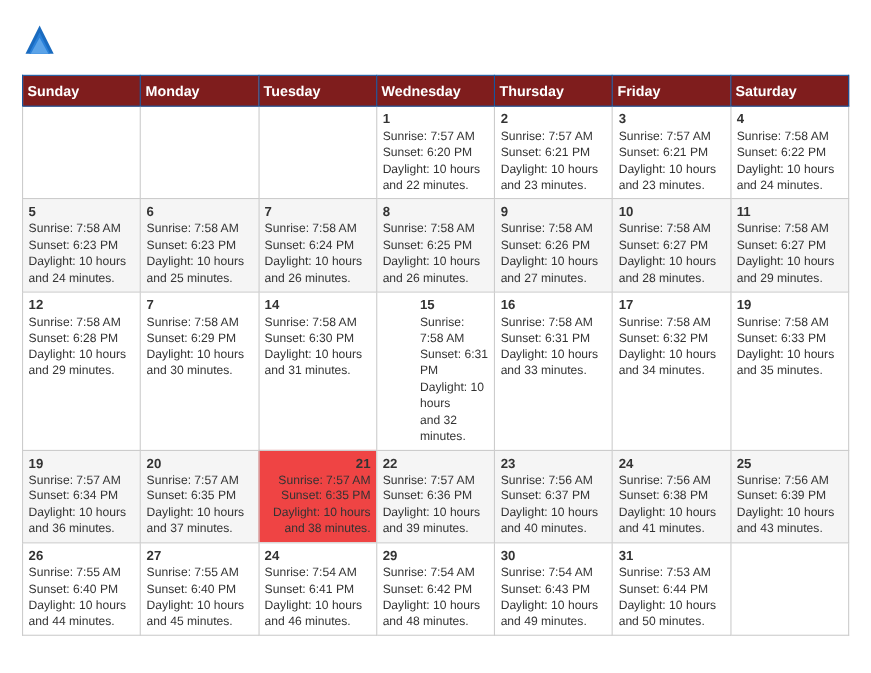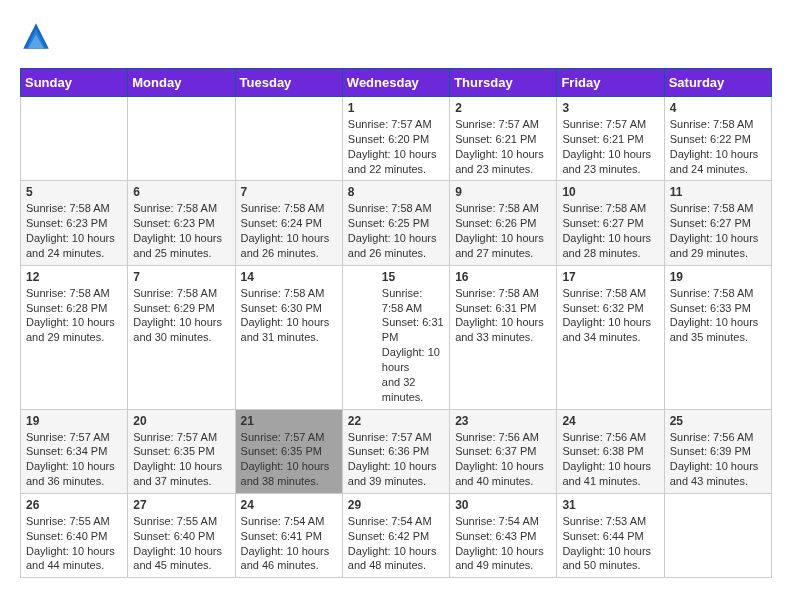--- a/index.html
+++ b/index.html
@@ -52,21 +52,21 @@
     .title-sub {
       font-size: 16px;
       color: #555;
     }
     .calendar {
       width: 100%;
       border-collapse: collapse;
       border: 1px solid #ccc;
     }
     .calendar th {
-      background: #6d28d9;
+      background: #7f1d1d;
       color: #fff;
       font-size: 13px;
       font-weight: bold;
       padding: 6px 4px;
       text-align: left;
       border: 1px solid #1556a0;
     }
     .calendar td {
       vertical-align: top;
       border: 1px solid #ccc;
@@ -275,21 +275,21 @@
 Daylight: 10 hours
 and 36 minutes.</div>
         </td>
         <td style="background: rgb(245, 245, 245);">
           <span class="day-number">20</span>
           <div class="day-info" style="white-space: pre-line;">Sunrise: 7:57 AM
 Sunset: 6:35 PM
 Daylight: 10 hours
 and 37 minutes.</div>
         </td>
-        <td style="background: #a3a3a3;">
+        <td style="background: #ef4444; text-align: right;">
           <span class="day-number">21</span>
           <div class="day-info" style="white-space: pre-line;">Sunrise: 7:57 AM
 Sunset: 6:35 PM
 Daylight: 10 hours
 and 38 minutes.</div>
         </td>
         <td style="background: rgb(245, 245, 245); margin-left: 17px;">
           <span class="day-number">22</span>
           <div class="day-info" style="white-space: pre-line;">Sunrise: 7:57 AM
 Sunset: 6:36 PM

